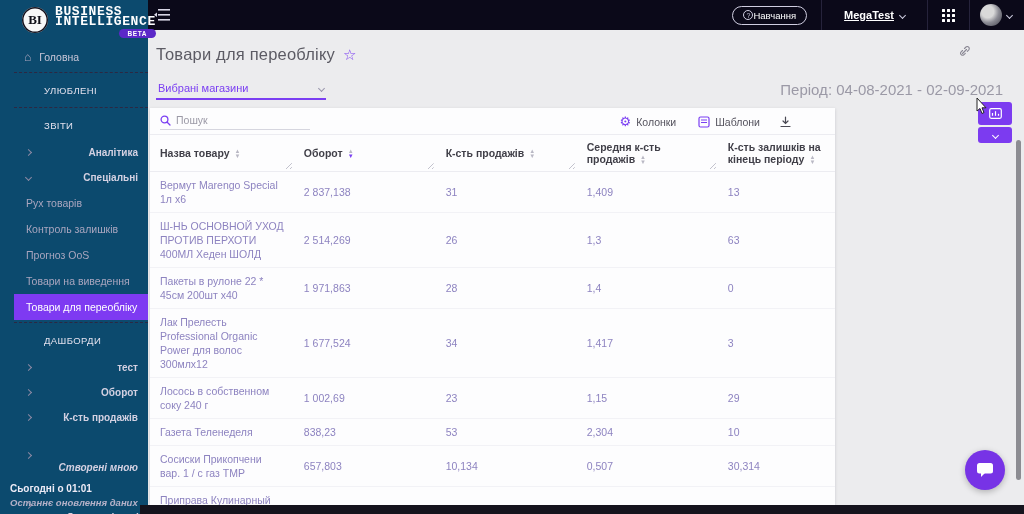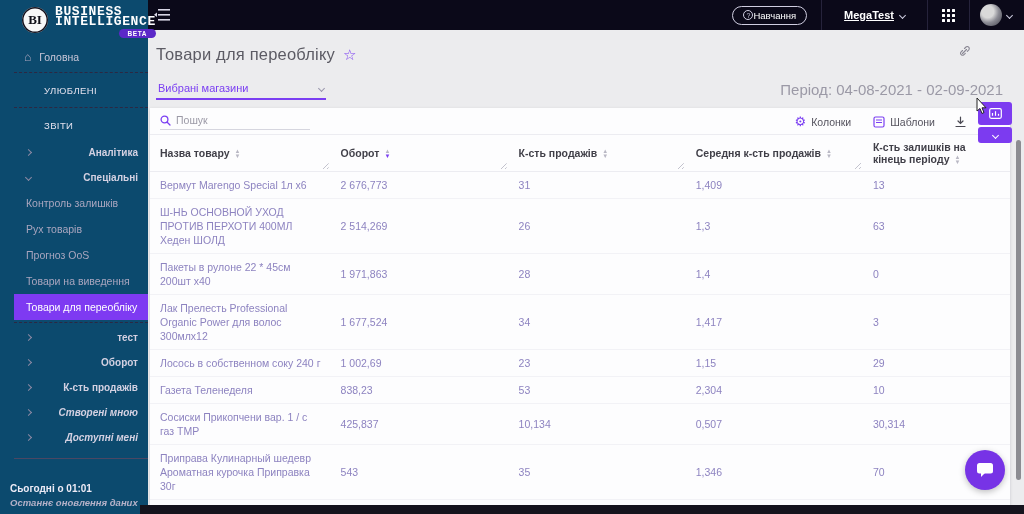--- a/index.html
+++ b/index.html
@@ -31,21 +31,21 @@
   .leaf { padding:7px 10px 7px 12px; font-size:10.5px; color:#aaa6bf; }
   .leaf.active { background:#7e3af2; color:#fff; }
   .chv { display:inline-block; width:5px; height:5px; border-right:1.4px solid #8d89a4;
          border-bottom:1.4px solid #8d89a4; flex:0 0 auto; }
   .chv.r { transform:rotate(-45deg); }
   .chv.d { transform:rotate(45deg); }
   .solid-div { border-bottom:1px solid #4b4763; margin-top:8px; }
   .side-footer { position:absolute; left:0; bottom:6px; width:100%; padding:0 10px; }
   .sf-time { font-size:10px; font-weight:bold; color:#edebf6; margin-bottom:3px; }
   .sf-cap  { font-size:9.5px; font-style:italic; font-weight:bold; color:#b5b1c8; }
-  .italic { font-style:italic; }
+  .italic { font-style:italic;margin-top:25px; }
 
   
   .topbar { position:absolute; left:140px; top:0; width:884px; height:30px;
             background:#0b0919; display:flex; align-items:center; z-index:3; }
   .fold-icon { margin-left:14px; }
   .tb-right { margin-left:auto; display:flex; align-items:center; height:100%; }
   .pill-btn { display:flex; align-items:center; border:1px solid #cfcde0;
               border-radius:10px; color:#fff; font-size:9.5px; padding:3px 10px;
               margin-right:14px; }
   .q-circle { width:10px; height:10px; border:1px solid #cfcde0; border-radius:50%;
@@ -71,21 +71,21 @@
   .star { color:#7b3ff2; font-size:15px; line-height:14px; }
   .link-ico { position:absolute; right:54px; top:16px; }
   .period { position:absolute; right:21px; top:39px; font-size:15px; color:#9b99a6;margin-top:12px; }
   .store-select { position:absolute; left:16px; top:50px; width:170px;
                   border-bottom:2px solid #7b3ff2; padding:2px 2px 4px 2px;
                   display:flex; align-items:center; }
   .store-select span { color:#7b3ff2; font-size:11px; }
   .store-select .chv { margin-left:auto; border-color:#9a97ad; }
 
   
-  .card { position:absolute; left:10px; top:78px; width:860px; height:398px;
+  .card { position:absolute; left:10px; top:78px; width:685px; height:398px;
           background:#fdfdfe; box-shadow:0 1px 3px rgba(40,40,60,.18); overflow:hidden; }
   .toolbar { height:26px; display:flex; align-items:center; padding:2px 10px 0 10px; }
   .search-box { display:flex; align-items:center; gap:5px; width:150px;
                 border-bottom:1px solid #d6d6df; padding-bottom:3px; }
   .search-box input { border:none; outline:none; background:transparent; width:125px;
                       font-size:10.5px; color:#555; font-family:"Liberation Sans",sans-serif; }
   .search-box input::placeholder { color:#9b99a6; }
   .tool-spacer { flex:1; }
   .tool-btn { display:flex; align-items:center; gap:5px; font-size:10.5px; color:#55535e;
               margin-left:22px; }
@@ -144,26 +144,27 @@
   <div class="dash-div"></div>
   <div class="sect-label">ЗВІТИ</div>
   <div class="tree-row">
     <span class="chv r"></span>
     <span>Аналітика</span>
   </div>
   <div class="tree-row">
     <span class="chv d"></span>
     <span>Спеціальні</span>
   </div>
+  <div class="leaf">Рух товарів</div>
   <div class="leaf">Контроль залишків</div>
-  <div class="leaf">Рух товарів</div>
   <div class="leaf">Прогноз OoS</div>
   <div class="leaf">Товари на виведення</div>
   <div class="leaf active">Товари для переобліку</div>
   <div class="dash-div"></div>
+  <div class="sect-label">ДАШБОРДИ</div>
   <div class="tree-row">
     <span class="chv r"></span>
     <span>тест</span>
   </div>
   <div class="tree-row">
     <span class="chv r"></span>
     <span>Оборот</span>
   </div>
   <div class="tree-row">
     <span class="chv r"></span>
@@ -303,21 +304,21 @@
             <span>К-сть залишків на кінець періоду</span><span class="sort">
                 <i>▲</i>
                 <i>▼</i>
               </span>
           </th>
         </tr>
       </thead>
       <tbody>
           <tr>
     <td><span>Вермут Marengo Special 1л х6</span></td>
-    <td><span>2 676,773</span></td>
+    <td><span>2 837,138</span></td>
     <td><span>31</span></td>
     <td><span>1,409</span></td>
     <td><span>13</span></td>
   </tr>
           <tr>
     <td><span>Ш-НЬ ОСНОВНОЙ УХОД ПРОТИВ ПЕРХОТИ 400МЛ Хеден ШОЛД</span></td>
     <td><span>2 514,269</span></td>
     <td><span>26</span></td>
     <td><span>1,3</span></td>
     <td><span>63</span></td>
@@ -345,21 +346,21 @@
   </tr>
           <tr>
     <td><span>Газета Теленеделя</span></td>
     <td><span>838,23</span></td>
     <td><span>53</span></td>
     <td><span>2,304</span></td>
     <td><span>10</span></td>
   </tr>
           <tr>
     <td><span>Сосиски Прикопчени вар. 1 / с газ ТМР</span></td>
-    <td><span>425,837</span></td>
+    <td><span>657,803</span></td>
     <td><span>10,134</span></td>
     <td><span>0,507</span></td>
     <td><span>30,314</span></td>
   </tr>
           <tr>
     <td><span>Приправа Кулинарный шедевр Ароматная курочка Приправка 30г</span></td>
     <td><span>543</span></td>
     <td><span>35</span></td>
     <td><span>1,346</span></td>
     <td><span>70</span></td>

